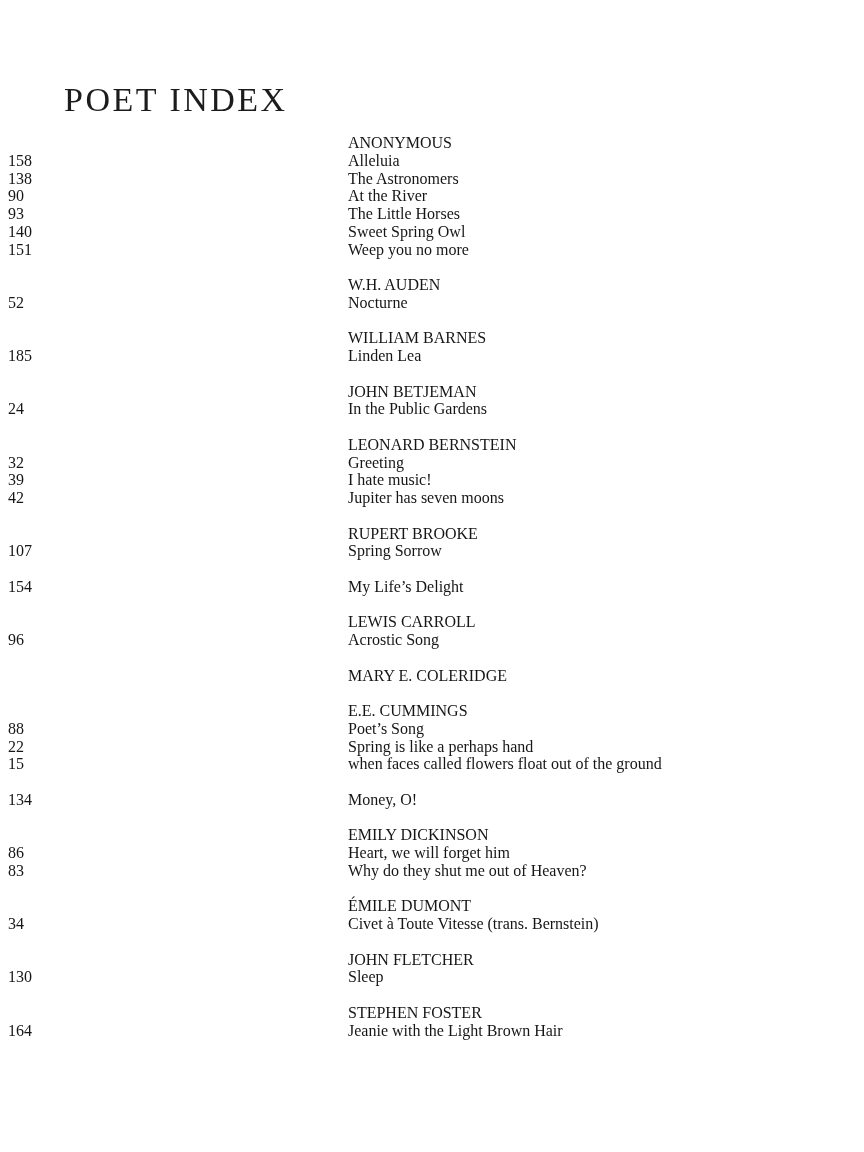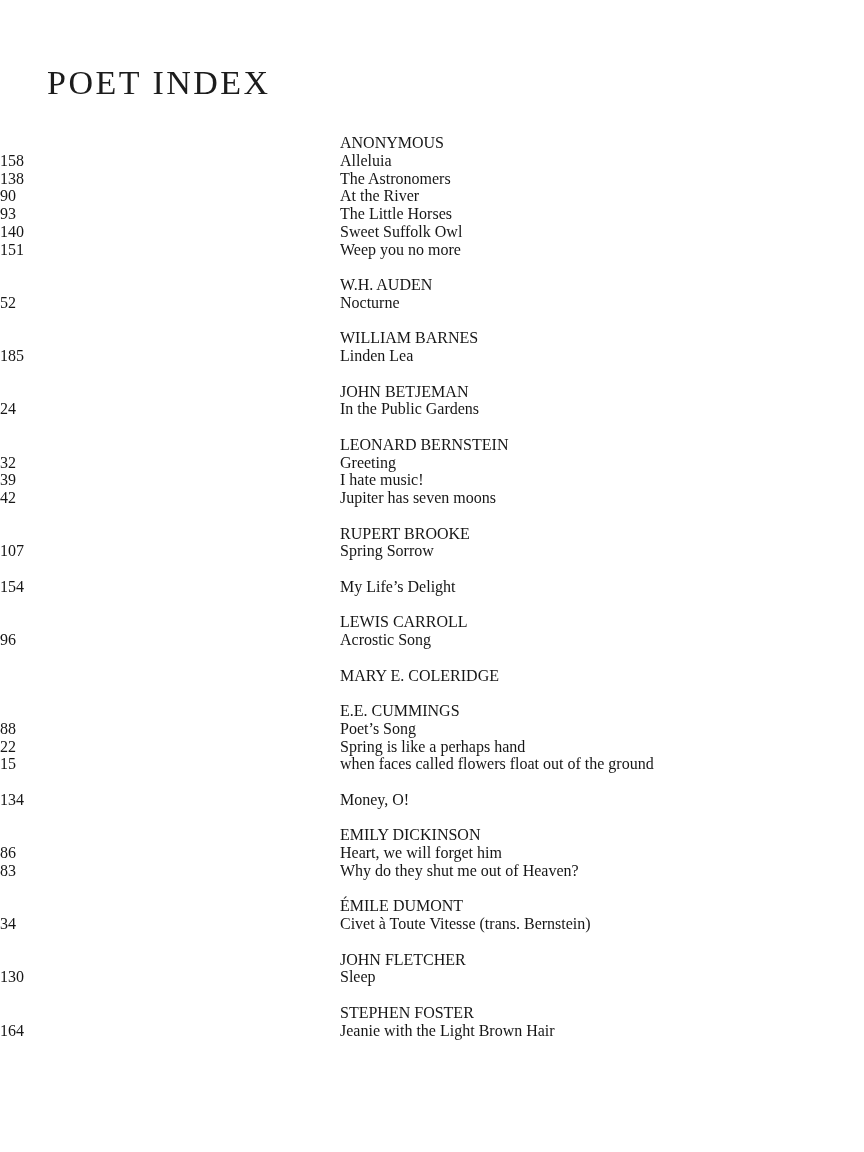--- a/index.html
+++ b/index.html
@@ -12,21 +12,21 @@
     height: 1152px;
     position: relative;
     overflow: hidden;
     font-family: "Liberation Serif", serif;
     color: #161616;
   }
   .page-title {
     position: absolute;
     left: 47px;
     top: 62px;
-    margin: 0;
+    margin: 17px;
     font-family: "Liberation Serif", serif;
     font-weight: normal;
     font-size: 34px;
     line-height: 42px;
     letter-spacing: 2.5px;
     color: #1c1c1c;
     white-space: nowrap;
   }
   .index-list {
     position: absolute;
@@ -35,20 +35,21 @@
     width: 864px;
     font-size: 16px;
     line-height: 17.75px;
   }
   .section + .section {
     margin-top: 17.75px;
   }
   .row {
     display: flex;
     align-items: baseline;
+    margin-left: 8px;
   }
   .num {
     width: 326px;
     text-align: left;
     flex: 0 0 326px;
   }
   .titl {
     padding-left: 14px;
     white-space: nowrap;
   }
@@ -78,21 +79,21 @@
       <div class="row">
         <span class="num">90</span>
         <span class="titl">At the River</span>
       </div>
       <div class="row">
         <span class="num">93</span>
         <span class="titl">The Little Horses</span>
       </div>
       <div class="row">
         <span class="num">140</span>
-        <span class="titl">Sweet Suffolk Owl</span>
+        <span class="titl">Sweet Spring Owl</span>
       </div>
       <div class="row">
         <span class="num">151</span>
         <span class="titl">Weep you no more</span>
       </div>
     </div>
     <div class="section">
       <div class="row">
         <span class="num"></span>
         <span class="titl poet-name">W.H. AUDEN</span>

